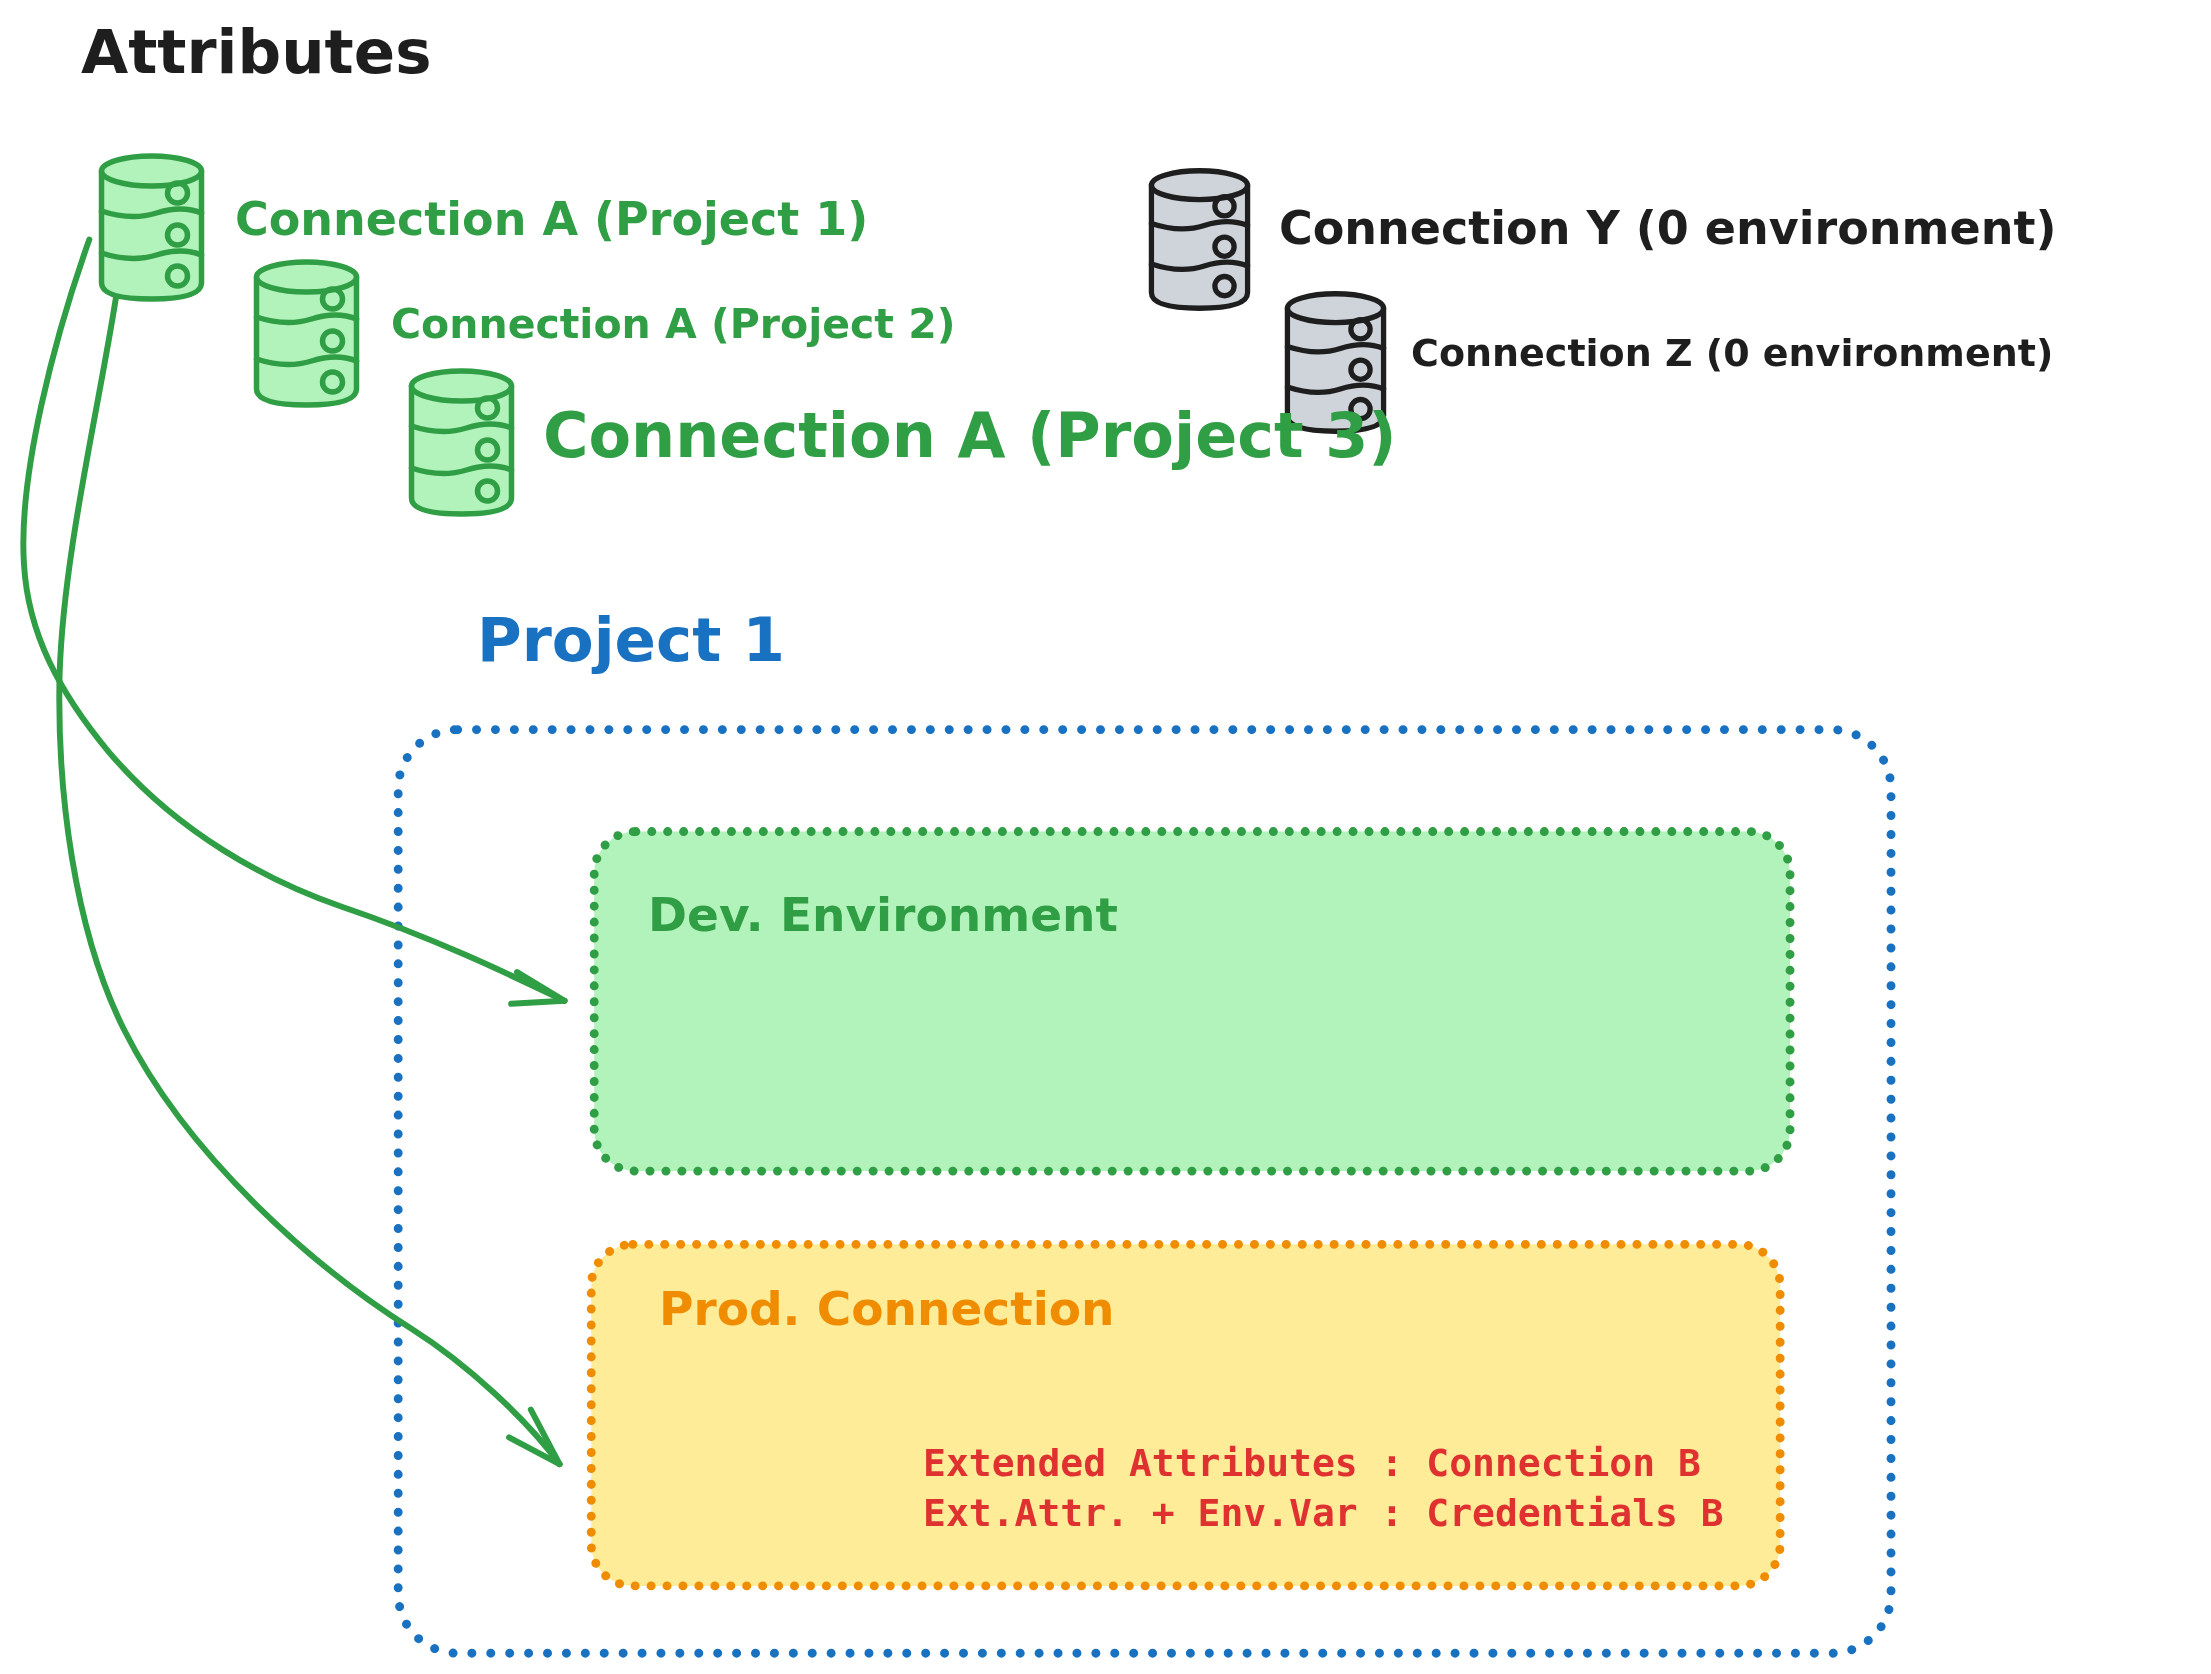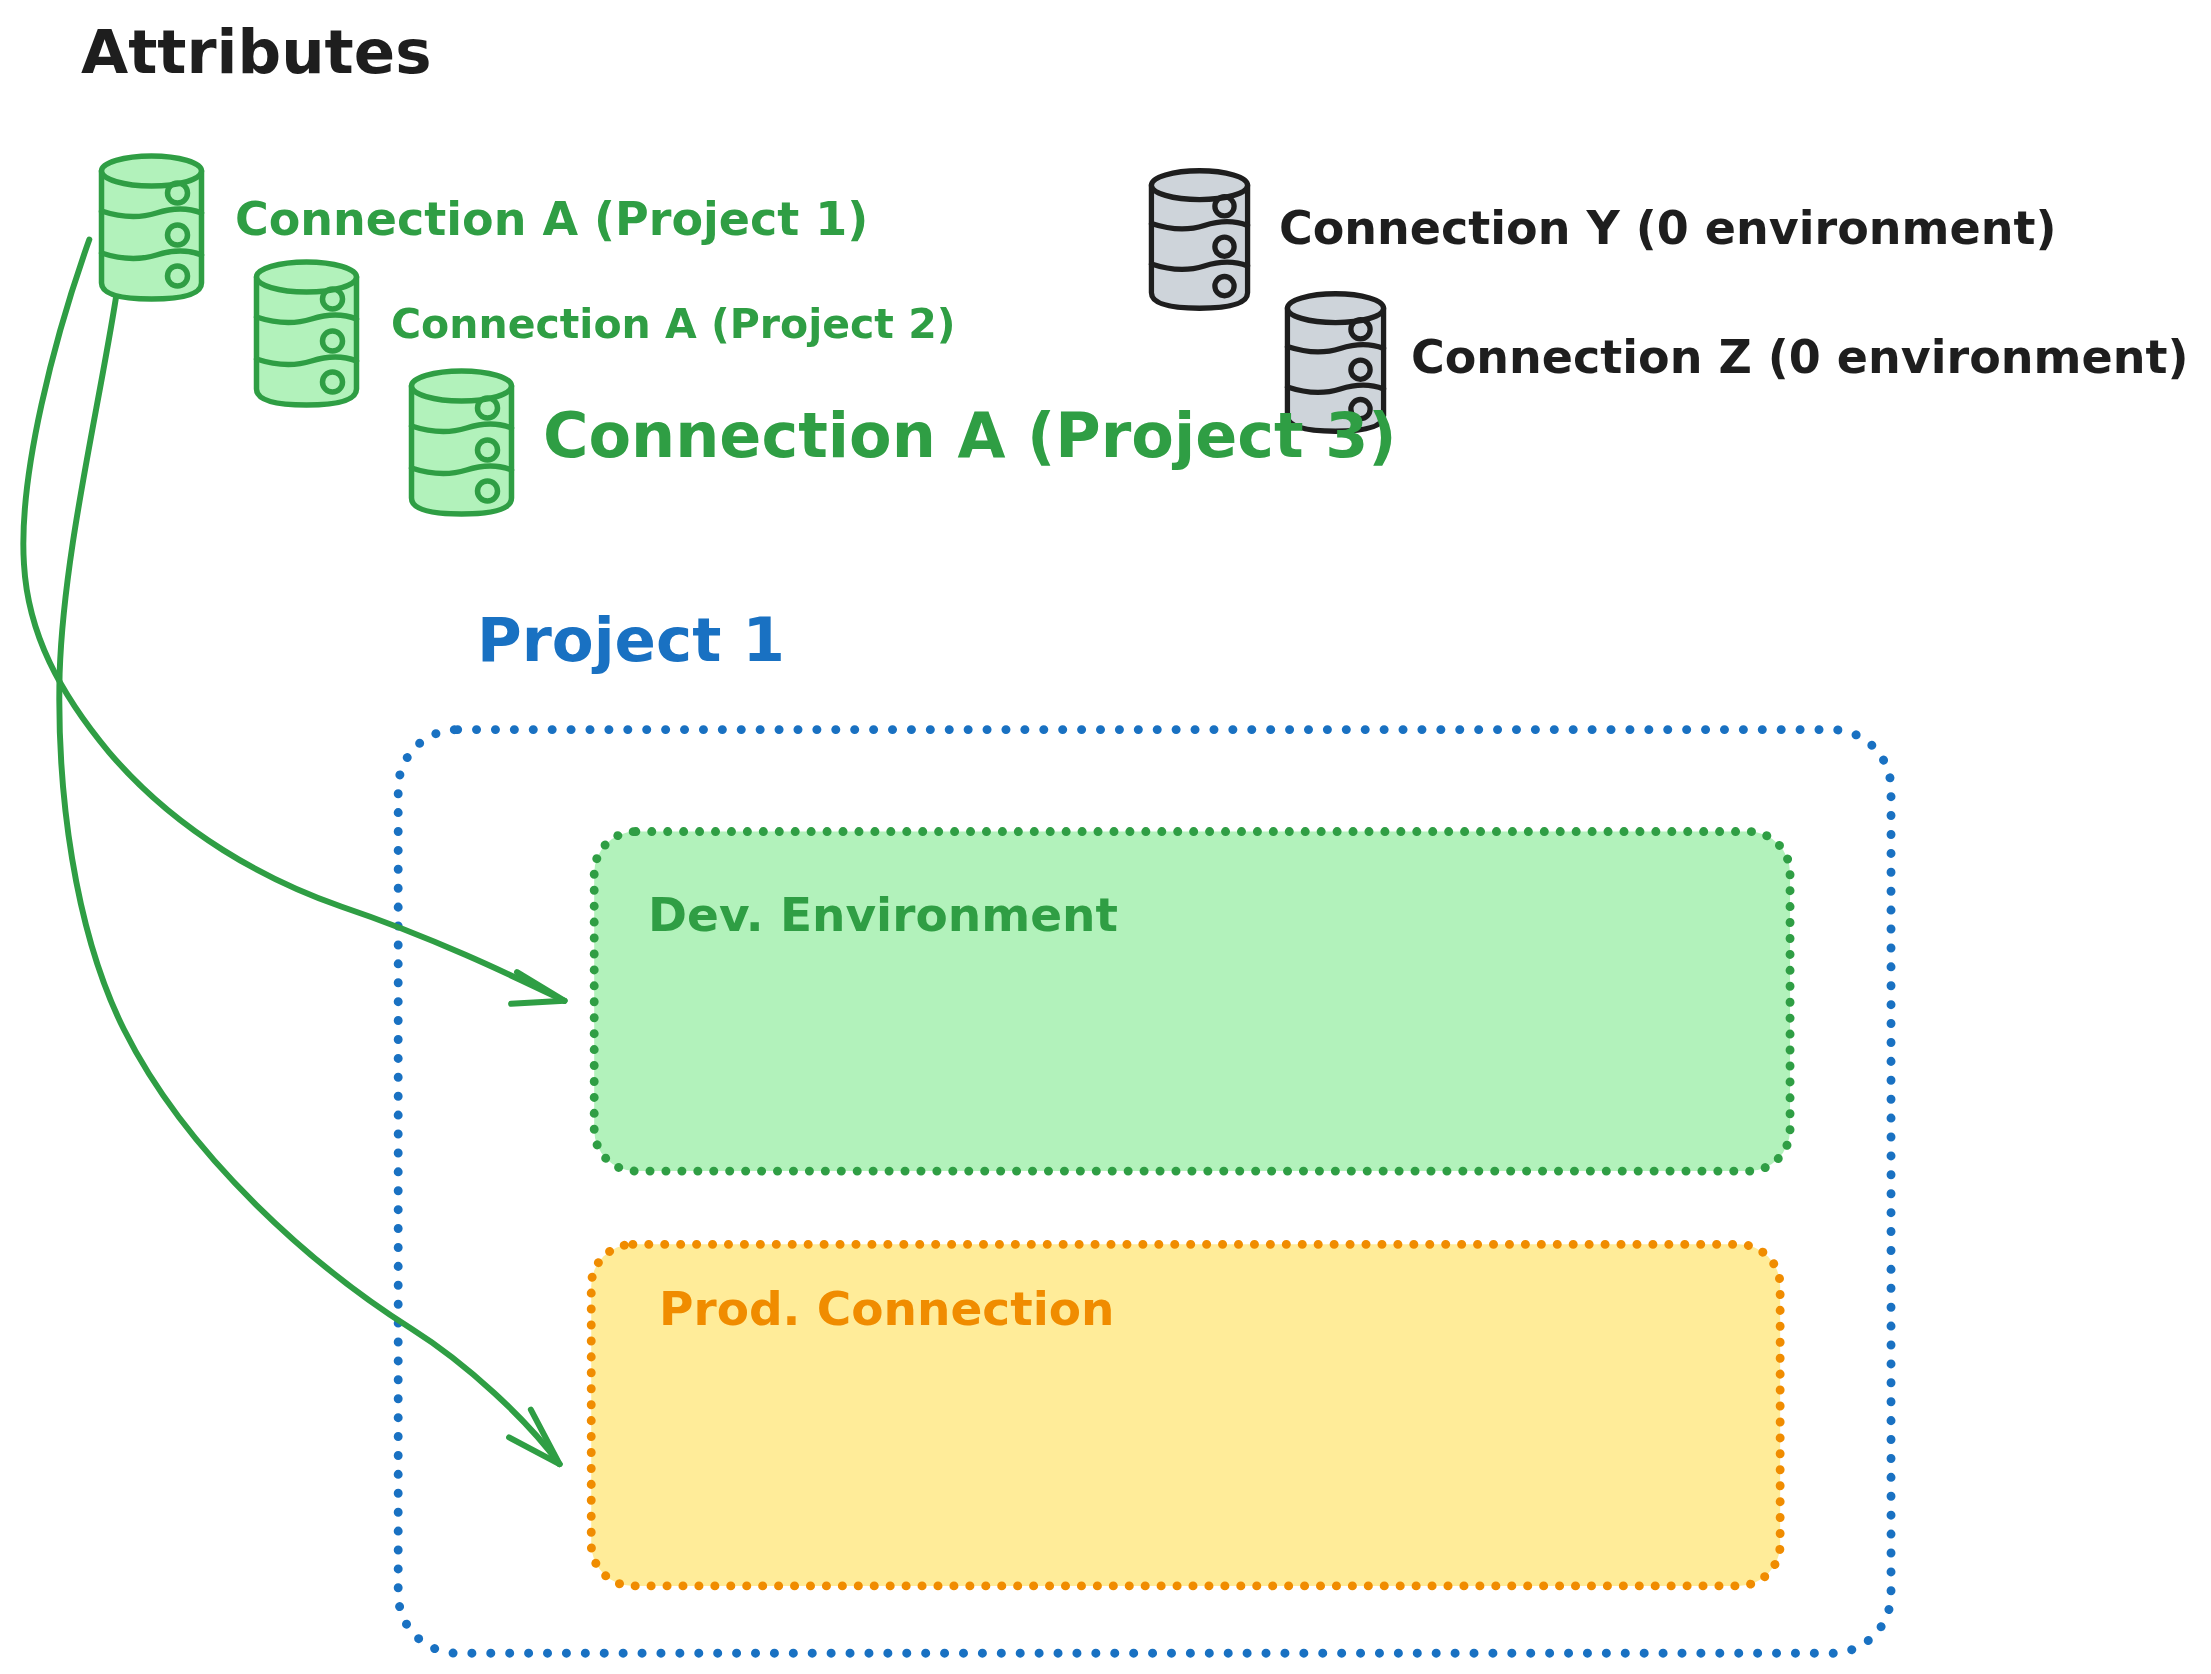--- a/index.html
+++ b/index.html
@@ -25,21 +25,21 @@
   .ink    { color: #1e1e1e; }
   .green  { color: #2f9e44; }
   .blue   { color: #1971c2; }
   .orange { color: #f08c00; }
   .red    { color: #e03131; }
   .t-title   { left: 81px;  top: 18px;   font-size: 61px; }
   .t-conn1   { left: 235px; top: 194px;  font-size: 46px; }
   .t-conn2   { left: 391px; top: 302px;  font-size: 41px; }
   .t-conn3   { left: 543px; top: 401px;  font-size: 62px; }
   .t-connY   { left: 1279px; top: 203px; font-size: 46px; }
-  .t-connZ   { left: 1411px; top: 332px; font-size: 46px; text-align: center; }
+  .t-connZ   { left: 1411px; top: 332px; font-size: 38px; text-align: center; }
   .t-project { left: 477px; top: 606px;  font-size: 61px; }
   .t-dev     { left: 648px; top: 889px;  font-size: 47px; }
   .t-prod    { left: 659px; top: 1283px; font-size: 47px; }
   .mono {
     font-family: "DejaVu Sans Mono", monospace;
     font-weight: 700;
     font-size: 38px;
   }
   .t-devmap  { left: 992px; top: 1089px; }
   .t-prodmap { left: 923px;  top: 1438px; }
@@ -152,15 +152,19 @@
   <div class="txt green t-conn3">Connection A (Project 3)</div>
 
   <div class="txt ink t-connY">Connection Y (0 environment)</div>
   <div class="txt ink t-connZ">Connection Z (0 environment)</div>
 
   <div class="txt blue t-project">Project 1</div>
 
   <div class="txt green t-dev">Dev. Environment</div>
 
   <div class="txt orange t-prod">Prod. Connection</div>
+  <div class="txt red mono t-prodmap">
+    <div class="mline">Extended Attributes : Connection B</div>
+    <div class="mline">Ext.Attr. + Env.Var : Credentials B</div>
+  </div>
 
 </div>
 
 
 </body></html>

